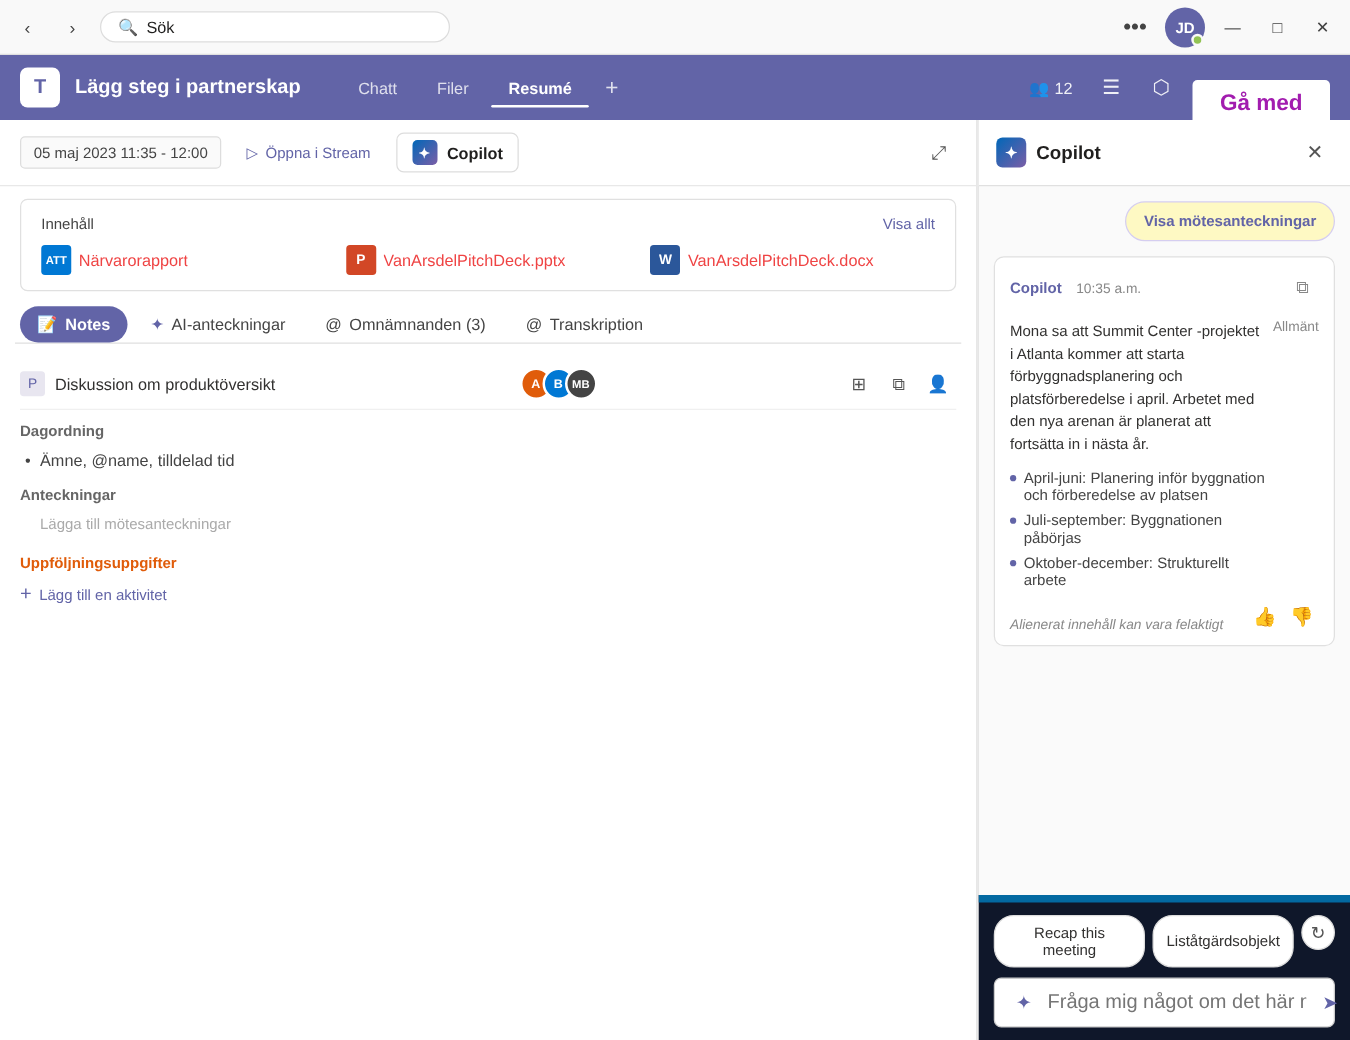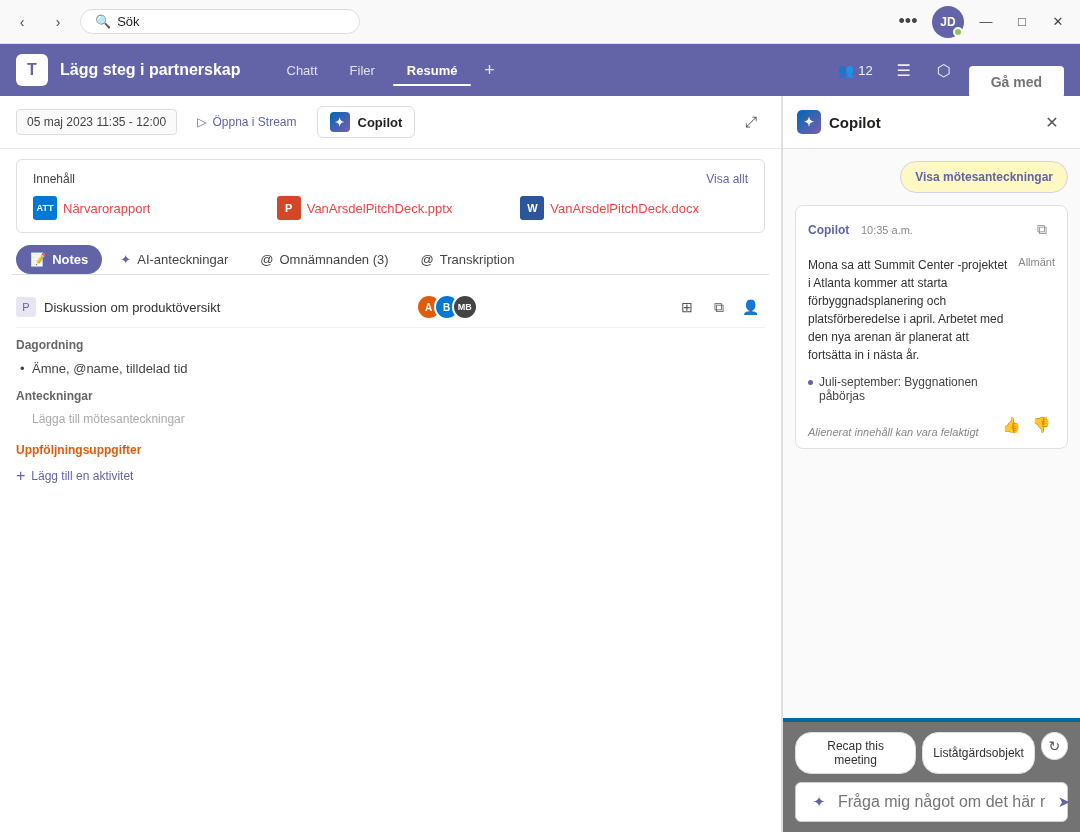--- a/index.html
+++ b/index.html
@@ -148,26 +148,26 @@
       font-size: 18px;
       display: flex; align-items: center; justify-content: center;
       border-radius: 4px;
     }
     .header-actions {
       margin-left: auto;
       display: flex; align-items: center; gap: 10px;
     }
     .join-btn-primary {
       background: #fff;
-      color: #737373;
+      color: #a21caf;
       border: none;
       padding: 8px 22px;
       border-radius: 4px;
       cursor: pointer;
-      font-size: 14px;
+      font-size: 18px;
       font-weight: 600;
       margin-top: 24px;
     }
     .participants-btn {
       display: flex; align-items: center; gap: 4px;
       color: rgba(255,255,255,0.9);
       font-size: 13px;
       cursor: pointer;
       background: transparent;
       border: none;
@@ -573,23 +573,23 @@
       border: none; background: transparent;
       cursor: pointer;
       display: flex; align-items: center; justify-content: center;
       font-size: 15px;
       color: #888;
       border-radius: 4px;
     }
 
     
     .copilot-footer {
-      border-top: 4px solid #0369a1;
+      border-top: 6px solid #0369a1;
       padding: 10px 12px;
-      background: #737373;
+      background: #0f172a;
       flex-shrink: 0;
     }
     .quick-actions {
       display: flex; gap: 6px;
       margin-bottom: 8px;
     }
     .quick-btn {
       border: 1px solid #ddd;
       background: #fff;
       color: #323130;
@@ -798,21 +798,29 @@
           <button class="copy-btn">⧉</button>
         </div>
 
         <div style="display:flex;justify-content:space-between;align-items:flex-start;">
           <div style="flex:1;">
             <p class="message-text">Mona sa att Summit Center -projektet i Atlanta kommer att starta förbyggnadsplanering och platsförberedelse i april. Arbetet med den nya arenan är planerat att fortsätta in i nästa år.</p>
 
             <div class="timeline-section">
               <div class="timeline-item">
                 <div class="timeline-bullet"></div>
+                <span>April-juni: Planering inför byggnation och förberedelse av platsen</span>
+              </div>
+              <div class="timeline-item">
+                <div class="timeline-bullet"></div>
                 <span>Juli-september: Byggnationen påbörjas</span>
+              </div>
+              <div class="timeline-item">
+                <div class="timeline-bullet"></div>
+                <span>Oktober-december: Strukturellt arbete</span>
               </div>
             </div>
           </div>
           <span style="font-size:11px;color:#888;margin-left:6px;flex-shrink:0;">Allmänt</span>
         </div>
 
         <div class="message-footer">
           <span class="disclaimer">Alienerat innehåll kan vara felaktigt</span>
           <div class="footer-actions">
             <button class="footer-btn">👍</button>

